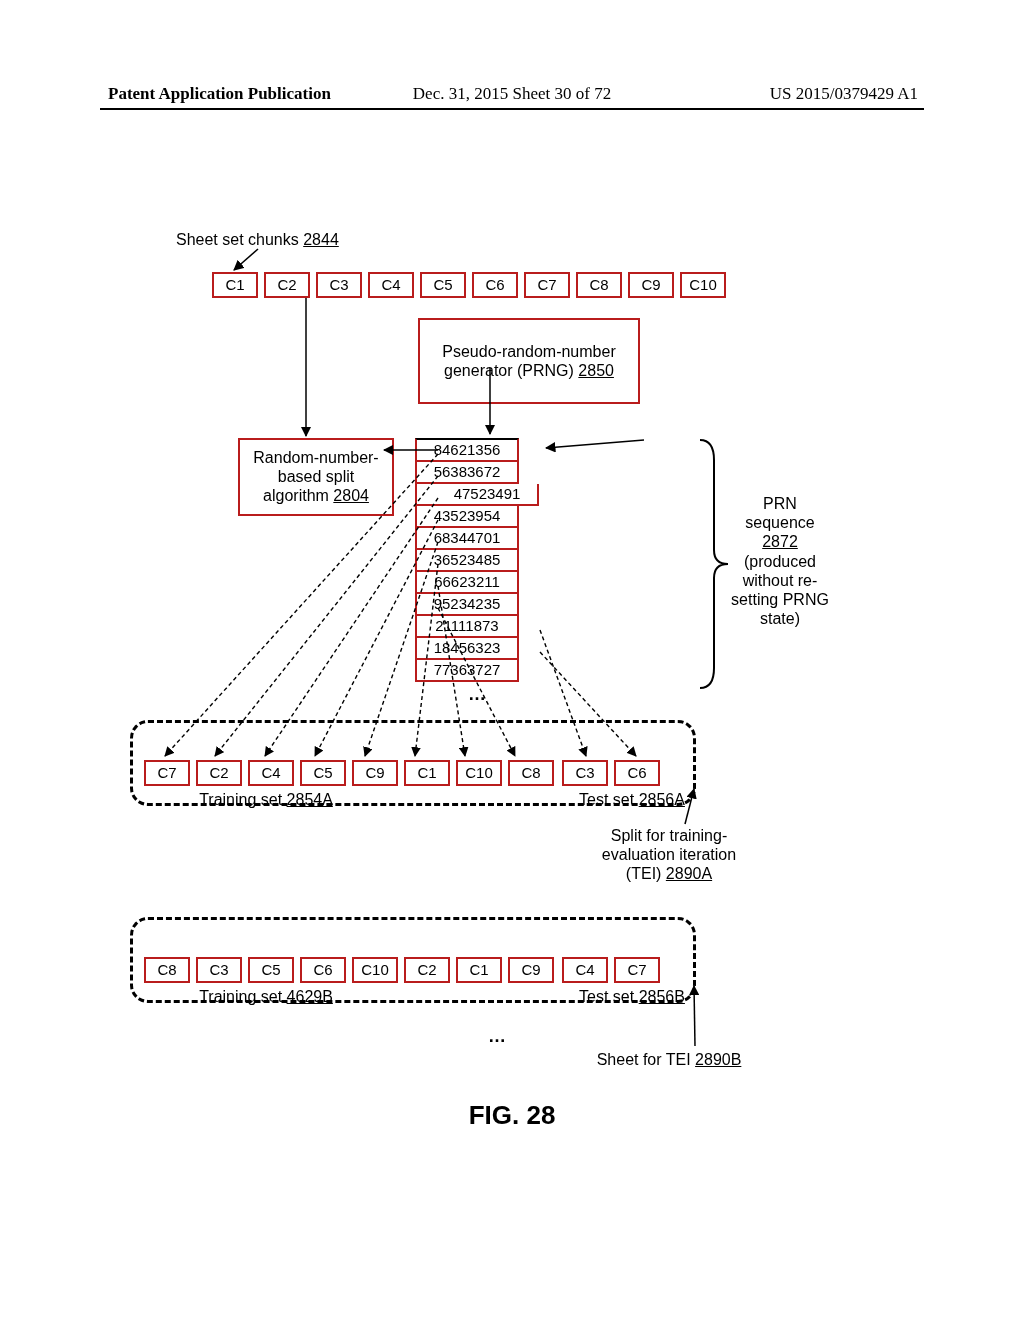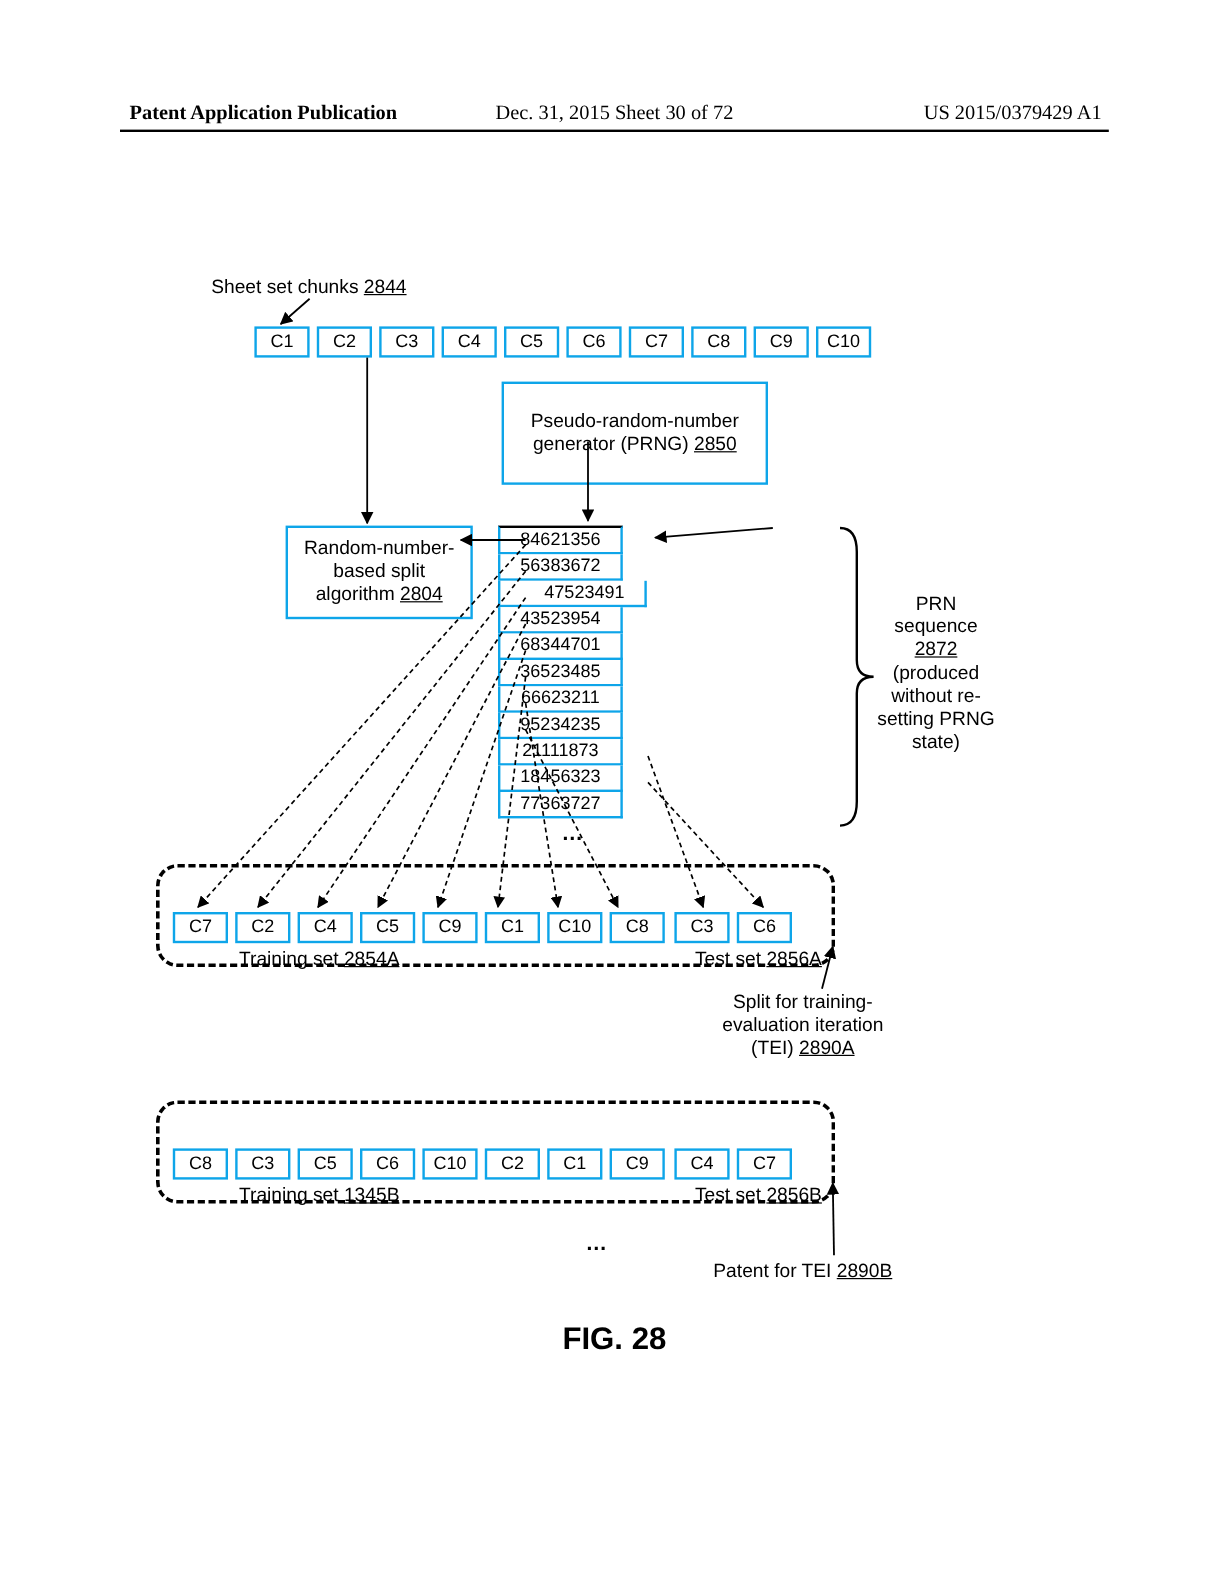--- a/index.html
+++ b/index.html
@@ -3,21 +3,21 @@
 <meta charset="utf-8">
 <style>
   body{margin:0;background:#fff;font-family:"Times New Roman",serif;color:#000}
   .page{width:1024px;height:1320px;position:relative;margin:0 auto}
   .hdr{position:absolute;top:84px;left:0;right:0;font-size:17px}
   .hdr-l{position:absolute;left:108px;font-weight:bold}
   .hdr-c{position:absolute;left:50%;transform:translateX(-50%)}
   .hdr-r{position:absolute;right:106px}
   .rule{position:absolute;top:108px;left:100px;right:100px;border-top:2px solid #000}
   .fig{position:absolute;font-family:Arial,Helvetica,sans-serif;font-size:16px;text-align:center;line-height:1.2}
-  .box{border:2px solid #0ea5e9;background:#fff}
+  .box{border:2px solid #b91c1c;background:#fff}
   .chunk{width:42px;height:22px;display:flex;align-items:center;justify-content:center;font-size:15px}
   .chunks{display:flex;gap:6px}
   .dashed{border:3px dashed #000;border-radius:18px}
   .u{text-decoration:underline}
   .figlbl{font-family:Arial,Helvetica,sans-serif;font-weight:bold;font-size:26px}
   svg{position:absolute;top:0;left:0;pointer-events:none}
 </style>
 </head>
 <body>
 
@@ -109,27 +109,27 @@
       <div class="box chunk">C10</div>
       <div class="box chunk">C2</div>
       <div class="box chunk">C1</div>
       <div class="box chunk">C9</div>
     </div>
   <div id="testB" class="chunks fig" style="left:562px;top:957px">
       <div class="box chunk">C4</div>
       <div class="box chunk">C7</div>
     </div>
   <div class="fig" style="left:186px;top:987px;width:160px">
-    <span>Training set </span><span class="u">1345B</span>
+    <span>Training set </span><span class="u">4629B</span>
   </div>
   <div class="fig" style="left:562px;top:987px;width:140px">
     <span>Test set </span><span class="u">2856B</span>
   </div>
   <div class="fig" style="left:584px;top:1050px;width:170px">
-    <span>Patent for TEI  </span><span class="u">2890B</span>
+    <span>Sheet for TEI  </span><span class="u">2890B</span>
   </div>
   <div class="fig" style="left:488px;top:1026px;font-weight:bold;font-size:18px">…</div>
 
   <div class="figlbl" style="position:absolute;left:50%;top:1100px;transform:translateX(-50%)">FIG. 28</div>
 
   <svg width="1024" height="1320">
     <defs>
       <marker id="ah" viewBox="0 0 10 10" refX="9" refY="5" markerWidth="7" markerHeight="7" orient="auto">
         <path d="M0,0 L10,5 L0,10 z" fill="#000"></path>
       </marker>

